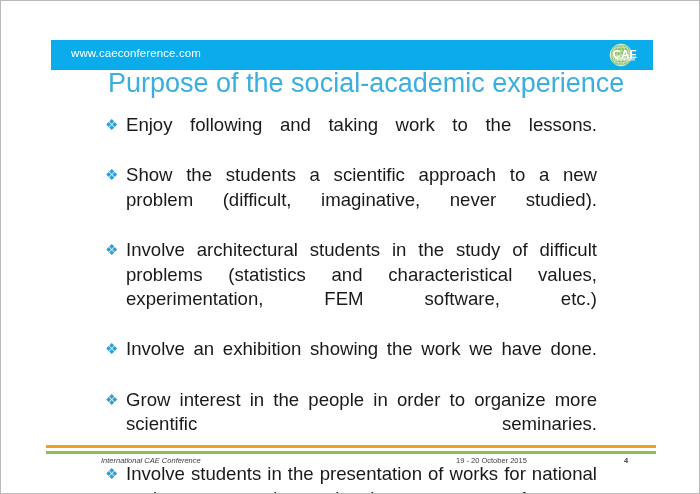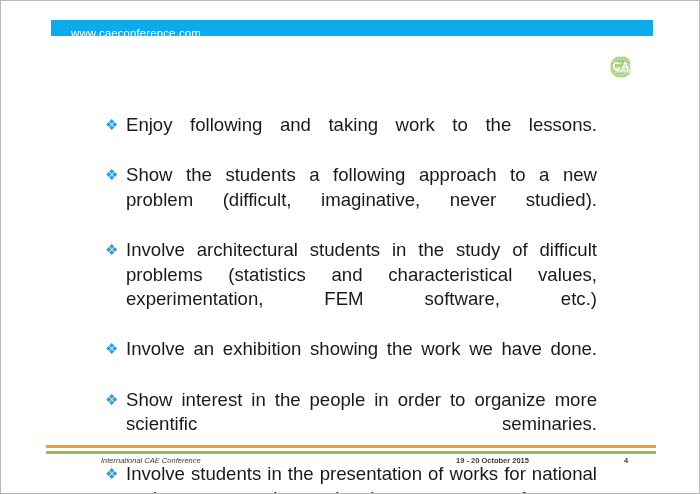--- a/index.html
+++ b/index.html
@@ -21,42 +21,41 @@
     box-sizing: border-box;
     background: #ffffff;
     border: 1px solid #b9b9b9;
     overflow: hidden;
   }
 
   
   .header-band {
     position: absolute;
     left: 50px;
-    top: 19px;
+    top: 39px;
     width: 602px;
-    height: 16px;
+    height: 30px;
     background: #0aacec;
   }
   .header-url {
     position: absolute;
     left: 20px;
     top: 7px;
     font-size: 11.5px;
     color: #ffffff;
     letter-spacing: 0.1px;
     font-family: "Liberation Sans", sans-serif;
     white-space: nowrap;
   }
   .logo {
     position: absolute;
     right: 8px;
     top: 1px;
     width: 44px;
     height: 28px;
-    margin-top: 32px;
   }
   .logo svg { display: block; }
 
   
   .title {
     position: absolute;
     left: 107px;
     top: 66px;
     width: 540px;
     font-size: 27px;
@@ -130,21 +129,21 @@
     color: #3d3d3d;
     font-family: "Liberation Sans", sans-serif;
     white-space: nowrap;
     font-style: italic;
   }
   .footer-center {
     position: absolute;
     left: 455px;
     top: 455px;
     font-size: 7.5px;
-    font-weight: bold;
+    font-weight: normal;
     color: #3d3d3d;
     font-family: "Liberation Sans", sans-serif;
     white-space: nowrap;
   }
   .footer-page {
     position: absolute;
     left: 623px;
     top: 455px;
     font-size: 7.5px;
     font-weight: bold;
@@ -177,41 +176,42 @@
           <line x1="9" y1="14" x2="31" y2="14"></line>
           <line x1="20" y1="3" x2="20" y2="25"></line>
         </g>
         <circle cx="20" cy="14" r="11" fill="none" stroke="#ffffff" stroke-width="0.8" opacity="0.6"></circle>
         <text x="24" y="14" font-family="Liberation Sans, sans-serif" font-size="11" font-weight="bold" fill="#ffffff" text-anchor="middle" dominant-baseline="middle" letter-spacing="0.4">CAE</text>
         <rect x="14" y="16.5" width="20" height="3.2" fill="#ffffff" opacity="0.55"></rect>
       </svg>
     </div>
   </div>
 
+  <div class="title">Purpose of the social-academic experience</div>
 
   <ul class="body-list">
     <li class="bullet-row">
       <span class="bullet-marker">❖</span>
       <span class="bullet-text">Enjoy following and taking work to the lessons.</span>
     </li>
     <li class="bullet-row">
       <span class="bullet-marker">❖</span>
-      <span class="bullet-text">Show the students a following approach to a new problem (difficult, imaginative, never studied).</span>
+      <span class="bullet-text">Show the students a scientific approach to a new problem (difficult, imaginative, never studied).</span>
     </li>
     <li class="bullet-row">
       <span class="bullet-marker">❖</span>
       <span class="bullet-text">Involve architectural students in the study of difficult problems (statistics and characteristical values, experimentation, FEM software, etc.)</span>
     </li>
     <li class="bullet-row">
       <span class="bullet-marker">❖</span>
       <span class="bullet-text">Involve an exhibition showing the work we have done.</span>
     </li>
     <li class="bullet-row">
       <span class="bullet-marker">❖</span>
-      <span class="bullet-text">Show interest in the people in order to organize more scientific seminaries.</span>
+      <span class="bullet-text">Grow interest in the people in order to organize more scientific seminaries.</span>
     </li>
     <li class="bullet-row">
       <span class="bullet-marker">❖</span>
       <span class="bullet-text">Involve students in the presentation of works for national and international conferences.</span>
     </li>
   </ul>
 
   <div class="footer-rule-orange"></div>
   <div class="footer-rule-green"></div>
 

